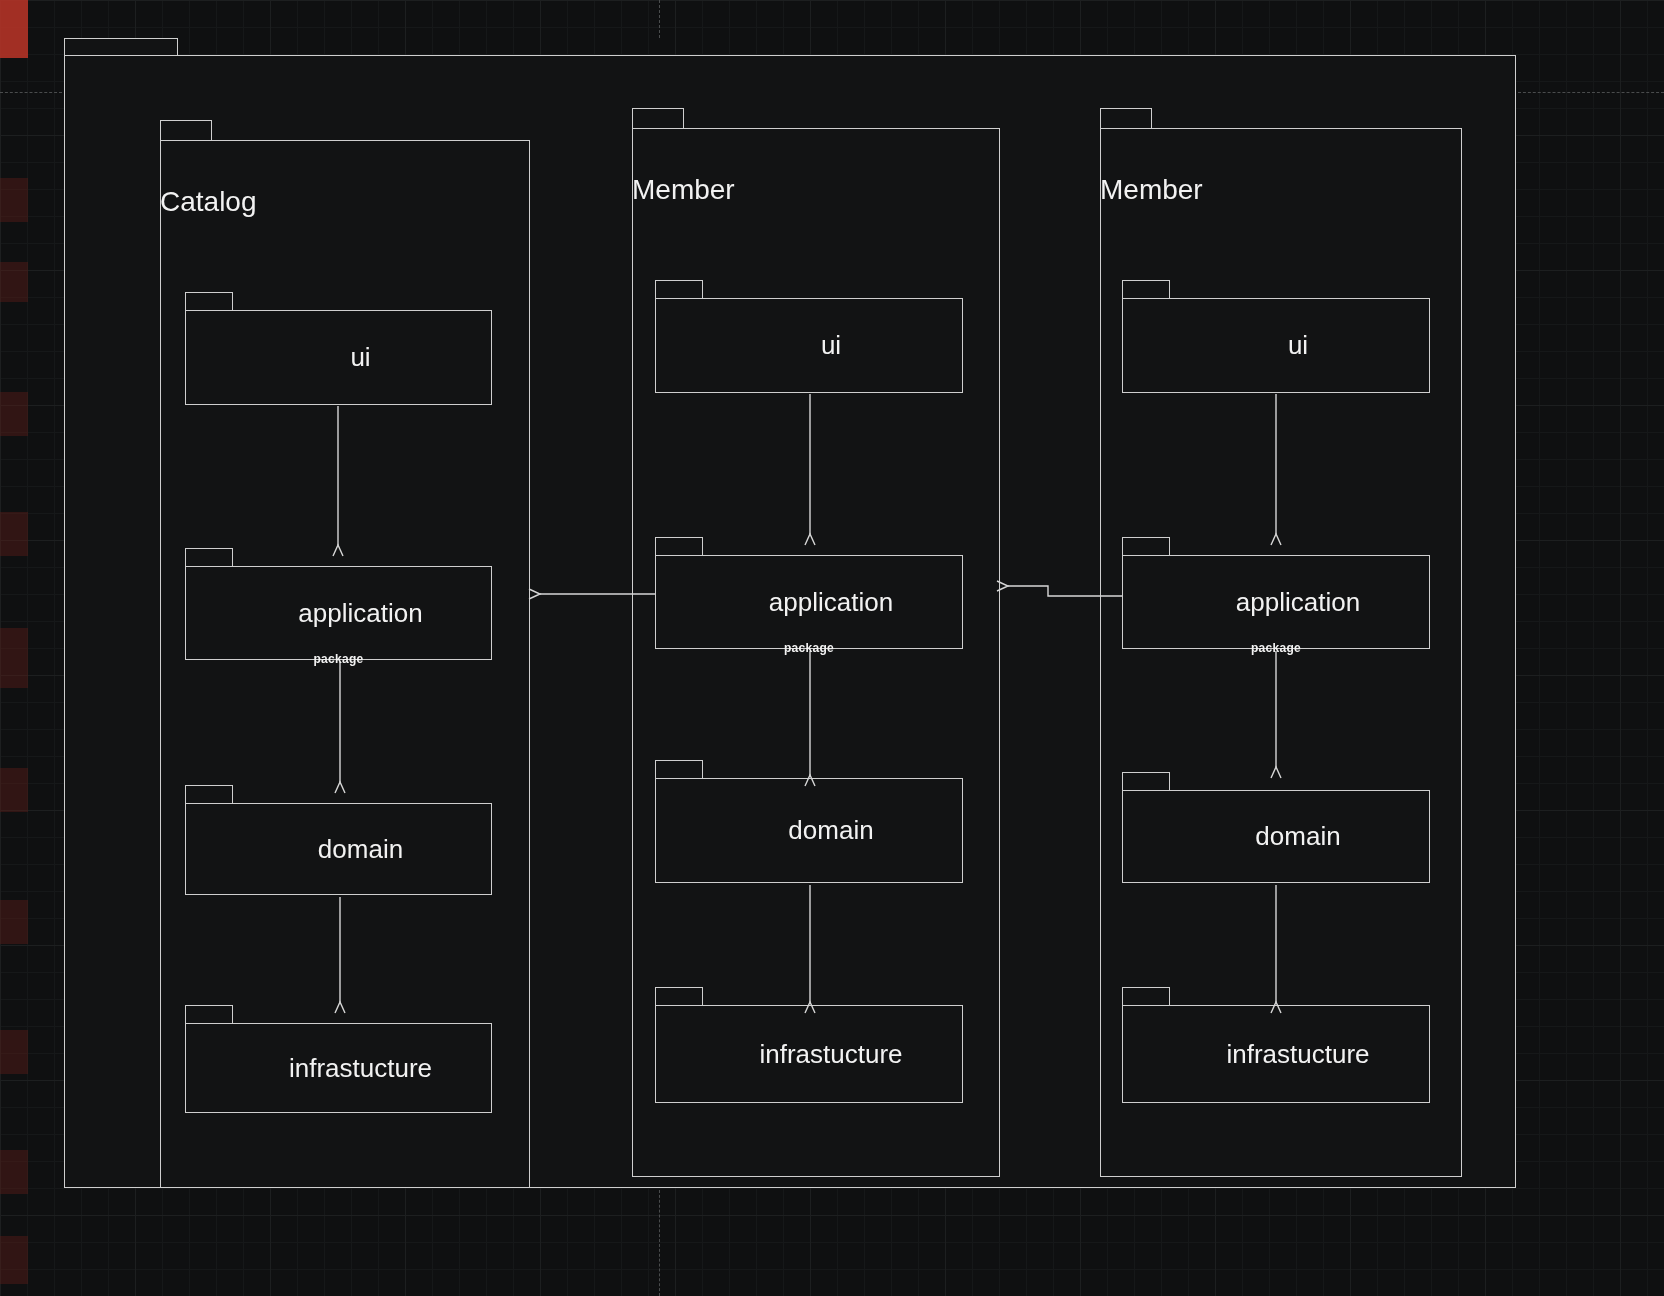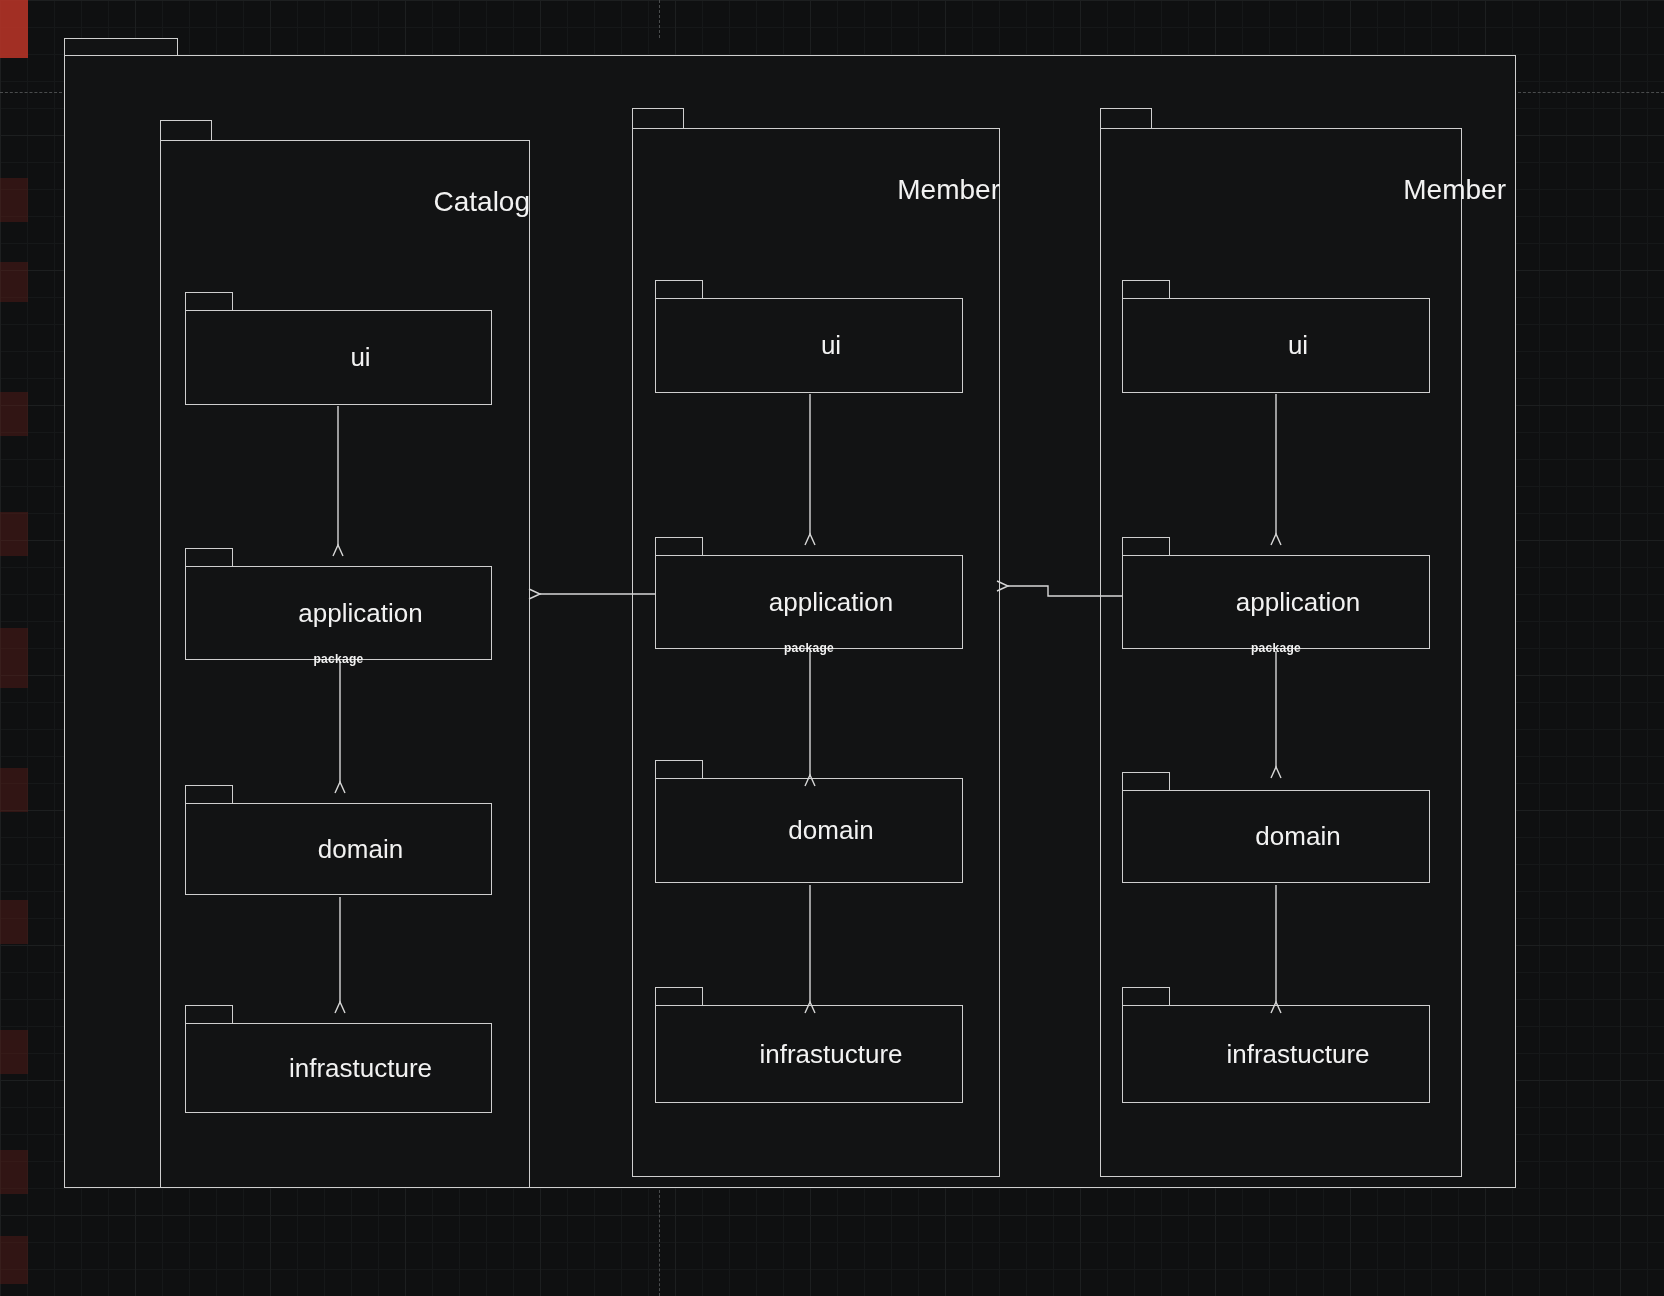--- a/index.html
+++ b/index.html
@@ -11,21 +11,21 @@
       linear-gradient(90deg,#1d1f20 1px, transparent 1px),
       linear-gradient(#161819 1px, transparent 1px),
       linear-gradient(90deg,#161819 1px, transparent 1px);
     background-size:135px 135px,135px 135px,27px 27px,27px 27px;
     font-family:"Liberation Sans", sans-serif;
     color:#f2f2f2;
   }
   .pkg-tab{position:absolute;border:1px solid #cfcfcf;background:#121314;box-sizing:border-box;}
   .pkg-body{position:absolute;border:1px solid #cfcfcf;background:#121314;box-sizing:border-box;}
   .node-body{display:flex;align-items:center;justify-content:center;font-size:26px;padding-left:44px;}
-  .pkg-title{position:absolute;text-align:right;font-size:28px;}
+  .pkg-title{position:absolute;text-align:left;font-size:28px;}
   .stereotype{position:absolute;text-align:center;font-size:12px;font-weight:bold;z-index:5;letter-spacing:.3px;}
   .guide{position:absolute;border-color:#4a4c4d;}
   .guide.v{border-left:1px dashed #4a4c4d;width:0;}
   .guide.h{border-top:1px dashed #4a4c4d;height:0;}
   .artifact{position:absolute;left:0;width:28px;background:#5a1d18;opacity:.45;}
   .artifact.bright{background:#b23327;opacity:.9;}
   svg.arrows{position:absolute;left:0;top:0;pointer-events:none;}
   svg.arrows path{pointer-events:stroke;}
 </style>
 </head>

